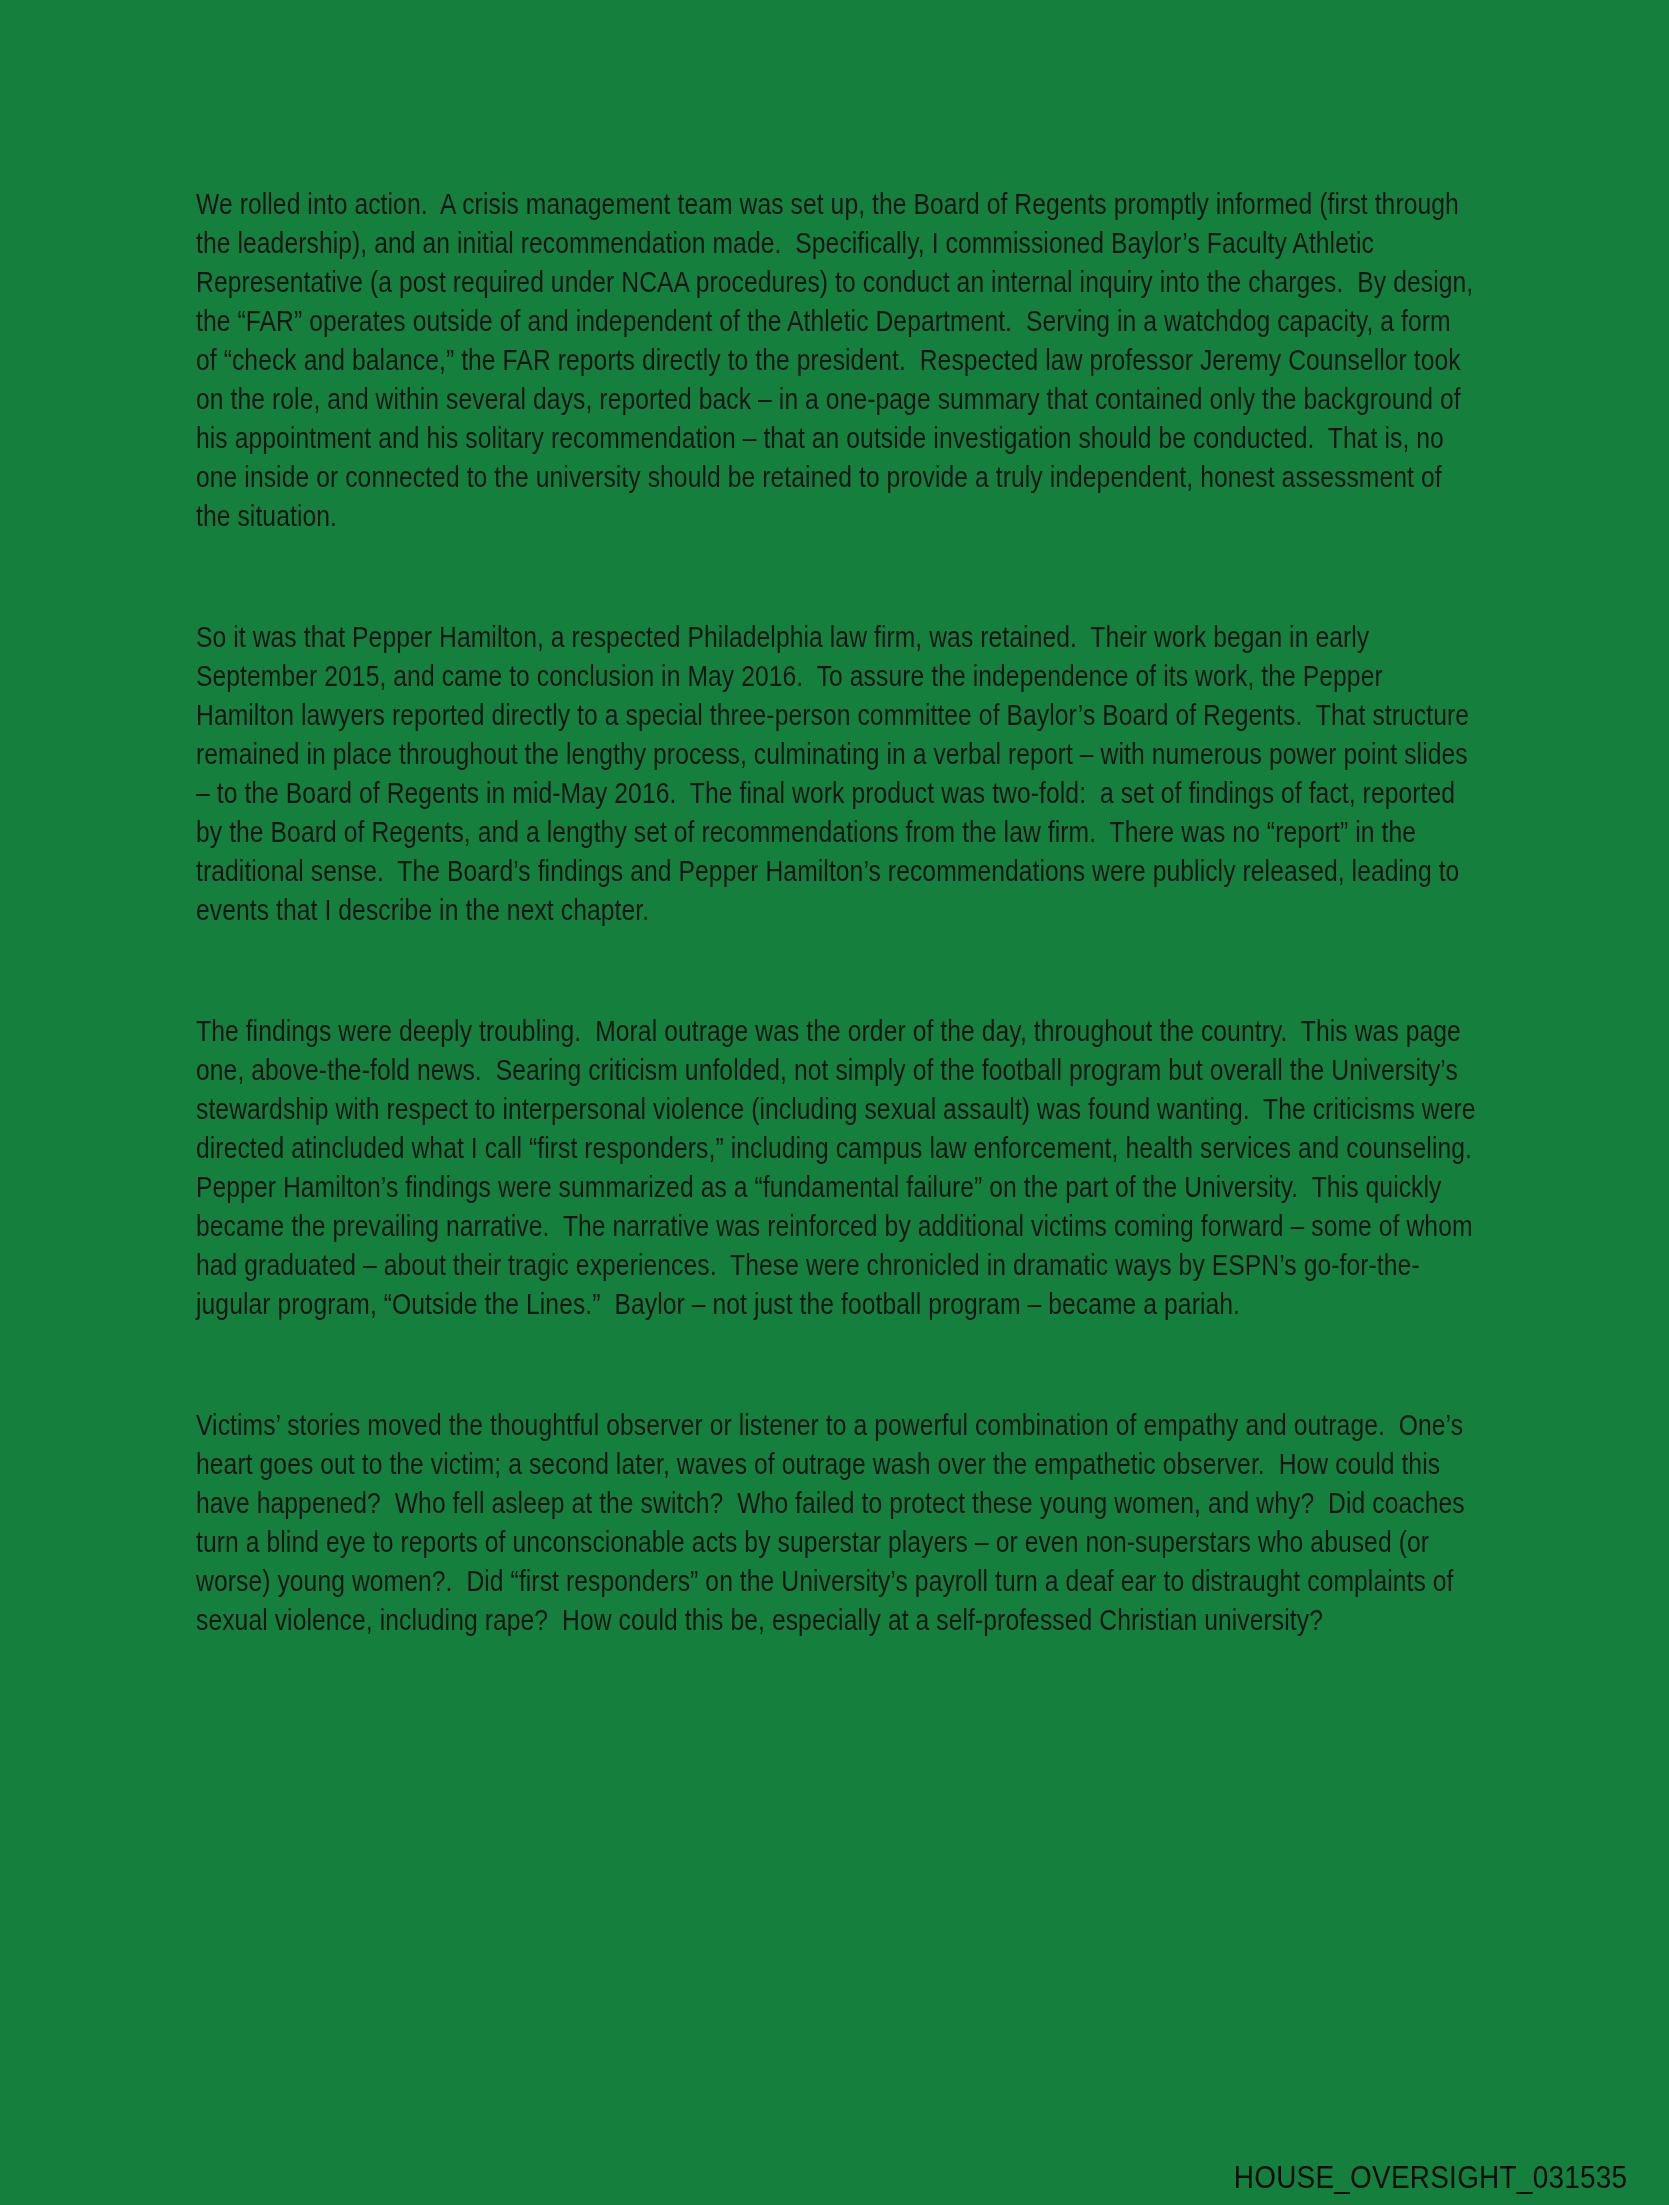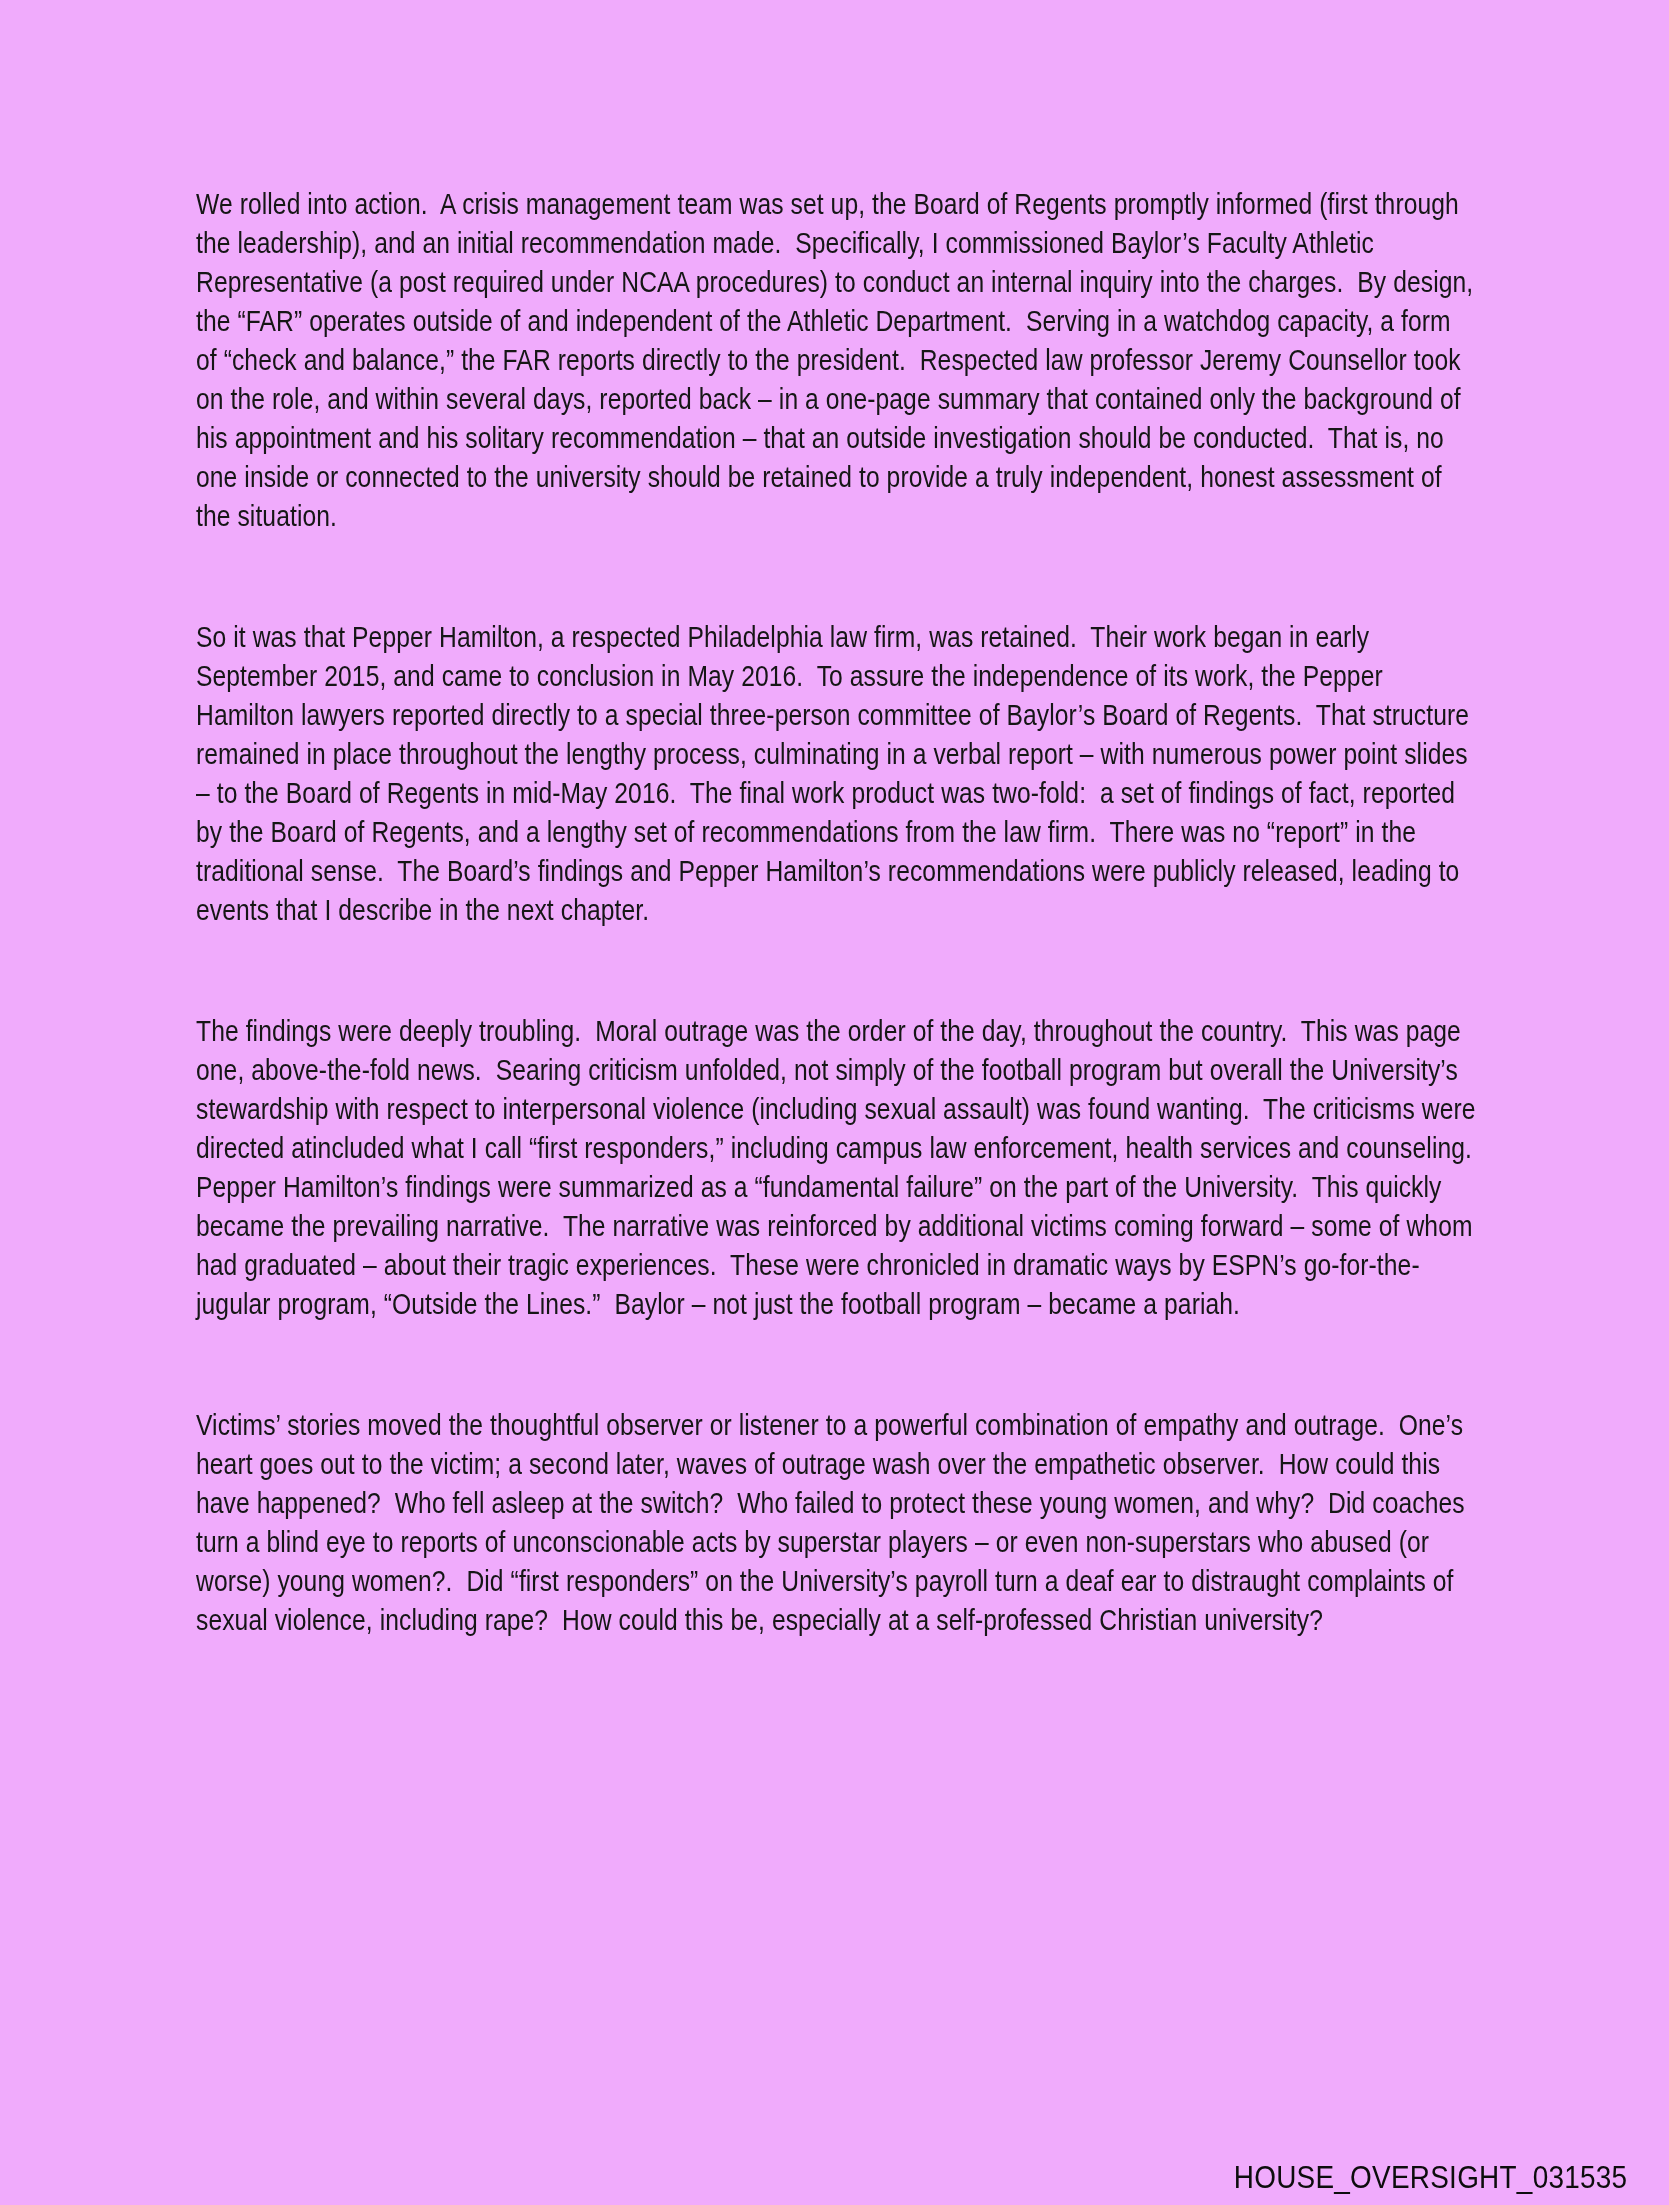--- a/index.html
+++ b/index.html
@@ -5,21 +5,21 @@
 <style>
   html, body {
     margin: 0;
     padding: 0;
     background: #ffffff;
   }
   .page {
     position: relative;
     width: 1669px;
     height: 2205px;
-    background: #f0abfc;
+    background: #15803d;
     overflow: hidden;
     font-family: "Liberation Sans", sans-serif;
     color: #161616;
   }
   .content {
     position: absolute;
     left: 196px;
     top: 185px;
     width: 1506px;
     transform: scaleX(0.85);

